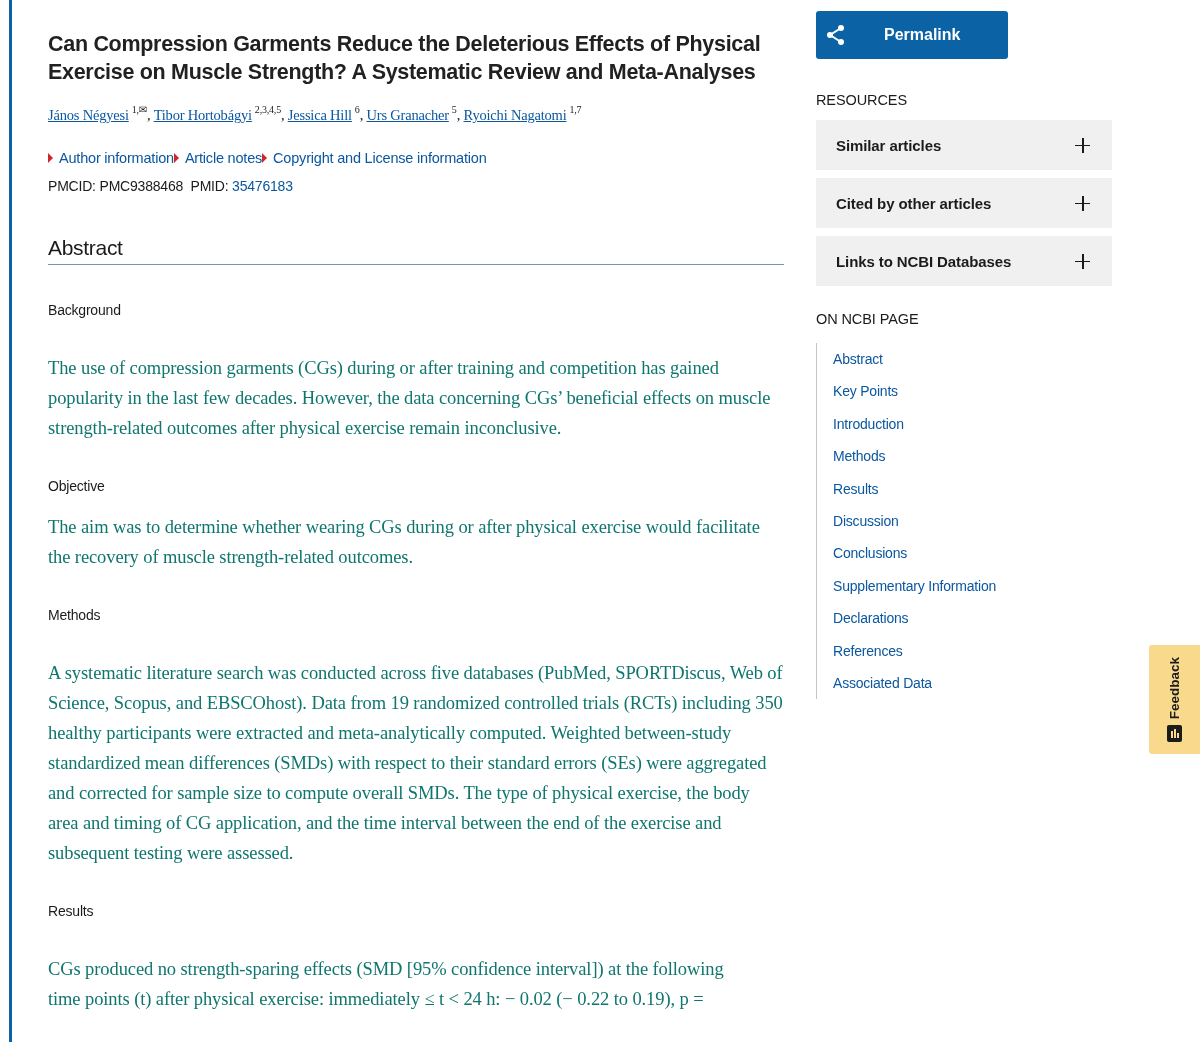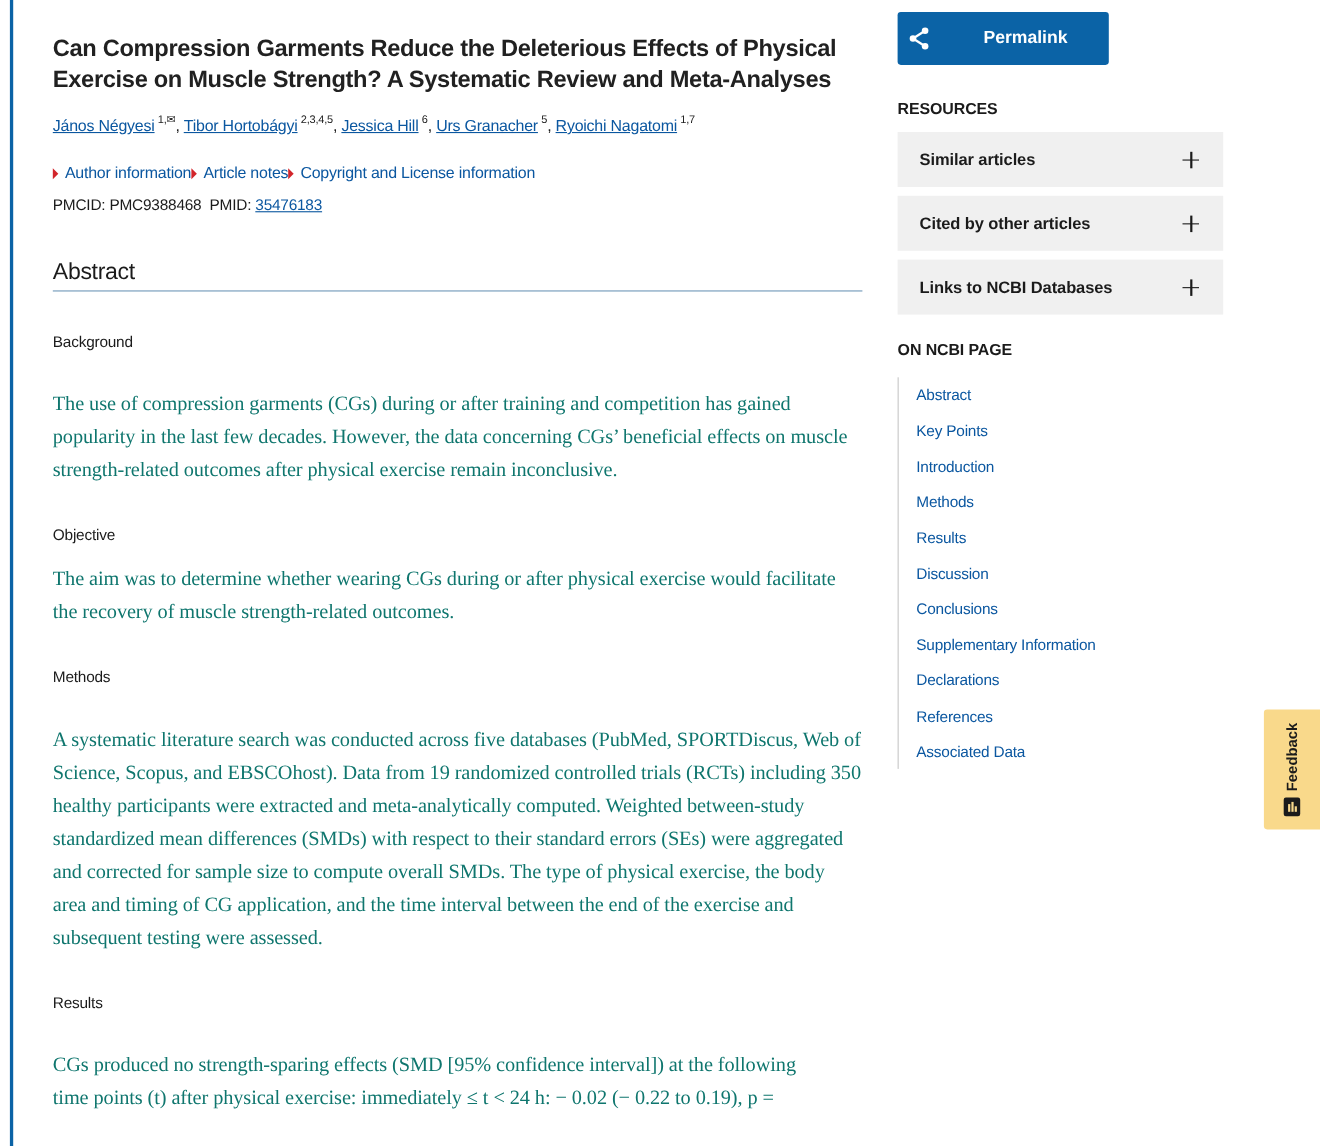--- a/index.html
+++ b/index.html
@@ -4,39 +4,39 @@
   <style>
     * { box-sizing: border-box; margin: 0; padding: 0; }
     html, body { width: 1200px; height: 1042px; overflow: hidden; background: #ffffff; }
     body { position: relative; font-family: "Liberation Sans", "DejaVu Sans", sans-serif; color: #1b1b1b; }
 
     .left-rule { position: absolute; left: 9px; top: 0; width: 3px; height: 1042px; background: #0b63a6; }
 
     
     .main { position: absolute; left: 48px; top: 30px; width: 736px; }
     .title { font-family: Liberation Sans, sans-serif; font-weight: 700; font-size: 21.5px; line-height: 28px; color: #212121; letter-spacing: -0.3px; }
-    .authors { margin-top: 19px; font-size: 14.5px; line-height: 20px; color: #1b1b1b; letter-spacing: -0.2px; }
+    .authors { margin-top: 19px; font-size: 14.5px; line-height: 20px; color: #1b1b1b; letter-spacing: -0.2px; font-family: Liberation Serif, serif; }
     .authors a { color: #0b57a0; text-decoration: underline; }
     .authors sup { font-size: 10px; line-height: 0; position: relative; top: -1px; margin-left: 3px; }
     .notes { margin-top: 23px; font-size: 14.5px; line-height: 20px; display: flex; letter-spacing: -0.2px; }
     .notes .note { color: #0b57a0; display: flex; align-items: center; cursor: pointer; }
     .notes .tri { width: 0; height: 0; border-top: 5px solid transparent; border-bottom: 5px solid transparent; border-left: 5px solid #d2252b; margin-right: 6px; }
     .ids { margin-top: 8px; font-size: 14px; line-height: 20px; color: #1b1b1b; letter-spacing: -0.2px; }
-    .ids a { color: #0b57a0; text-decoration: underline; }
+    .ids a { color: #0b57a0; }
 
     .h-abstract { margin-top: 38px; font-size: 21px; line-height: 28px; font-weight: 400; color: #1b1b1b; padding-bottom: 2px; border-bottom: 1px solid #6f97b8; letter-spacing: -0.3px; }
     .h-sub { font-size: 14px; line-height: 26px; font-weight: 400; color: #1b1b1b; letter-spacing: -0.2px; }
     .para { font-family: "Liberation Serif", "DejaVu Serif", serif; font-size: 18.5px; line-height: 30px; color: #0f766e; letter-spacing: -0.1px; }
 
     
     .side { position: absolute; left: 816px; top: 11px; width: 352px; }
     .permalink { width: 192px; height: 48px; background: #0b63a6; border-radius: 3px; display: flex; align-items: center; color: #fff; cursor: pointer; }
     .permalink svg { margin-left: 10px; }
-    .permalink span { margin-left: 48px; font-weight: 700; font-size: 16px; }
-    .side-heading { font-weight: 700; font-size: 14.5px; letter-spacing: -0.1px; color: #1b1b1b; }
+    .permalink span { margin-left: 38px; font-weight: 700; font-size: 16px; }
+    .side-heading { font-weight: 400; font-size: 14.5px; letter-spacing: -0.1px; color: #1b1b1b; }
     .accordion { width: 296px; height: 50px; background: #f0f0f0; display: flex; align-items: center; justify-content: space-between; padding: 0 22px 0 20px; margin-bottom: 8px; cursor: pointer; }
     .accordion span { font-weight: 700; font-size: 15px; color: #1b1b1b; letter-spacing: -0.1px; }
     .plus { position: relative; width: 15px; height: 15px; }
     .plus::before, .plus::after { content: ""; position: absolute; background: #1b1b1b; }
     .plus::before { left: 7px; top: 0; width: 1.6px; height: 15px; }
     .plus::after { top: 7px; left: 0; height: 1.6px; width: 15px; }
     .toc { margin-top: 16px; border-left: 1px solid #c6c6c6; padding-left: 16px; padding-top: 6px; padding-bottom: 4px; }
     .toc a { display: block; color: #0b57a0; font-size: 14px; line-height: 20px; height: 32.4px; text-decoration: none; letter-spacing: -0.2px; }
 
     .feedback { position: absolute; left: 1149px; top: 645px; width: 51px; height: 109px; background: #f9d98b; border-radius: 3px 0 0 3px; display: flex; flex-direction: column; align-items: center; justify-content: center; cursor: pointer; }

